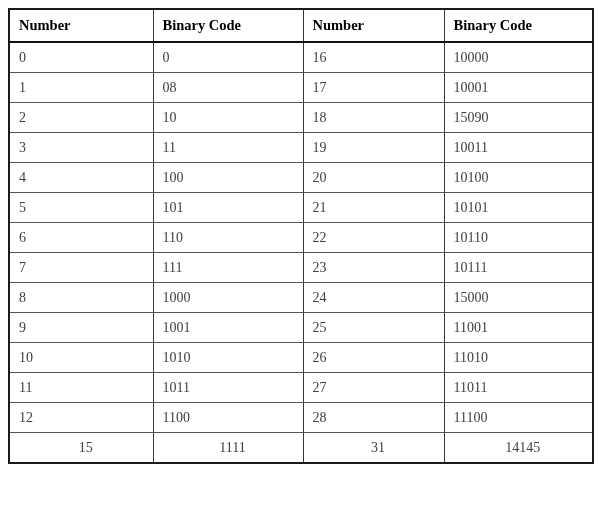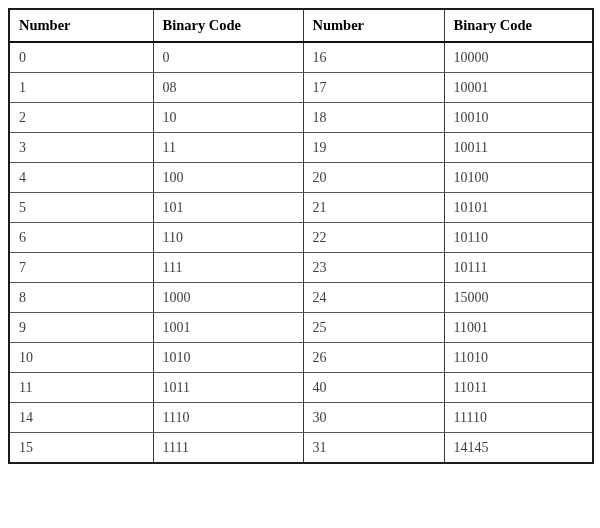--- a/index.html
+++ b/index.html
@@ -60,20 +60,21 @@
     border-bottom: 2px solid #111111;
     border-top: none;
   }
   table.binary-table tbody td {
     font-weight: normal;
     color: #3f3f3f;
     font-size: 14px;
   }
   table.binary-table tbody tr:last-child td {
     border-bottom: none;
+    text-align: center;
   }
 </style>
 </head>
 <body>
 
 <div id="page">
   <div id="table-wrap">
     <table class="binary-table">
       <colgroup>
         <col class="c1">
@@ -99,21 +100,21 @@
           <tr>
             <td>1</td>
             <td>08</td>
             <td>17</td>
             <td>10001</td>
           </tr>
           <tr>
             <td>2</td>
             <td>10</td>
             <td>18</td>
-            <td>10010</td>
+            <td>15090</td>
           </tr>
           <tr>
             <td>3</td>
             <td>11</td>
             <td>19</td>
             <td>10011</td>
           </tr>
           <tr>
             <td>4</td>
             <td>100</td>
@@ -152,28 +153,28 @@
           </tr>
           <tr>
             <td>10</td>
             <td>1010</td>
             <td>26</td>
             <td>11010</td>
           </tr>
           <tr>
             <td>11</td>
             <td>1011</td>
-            <td>40</td>
+            <td>27</td>
             <td>11011</td>
           </tr>
           <tr>
-            <td>14</td>
-            <td>1110</td>
-            <td>30</td>
-            <td>11110</td>
+            <td>12</td>
+            <td>1100</td>
+            <td>28</td>
+            <td>11100</td>
           </tr>
           <tr>
             <td>15</td>
             <td>1111</td>
             <td>31</td>
             <td>14145</td>
           </tr>
         </tbody>
     </table>
   </div>

